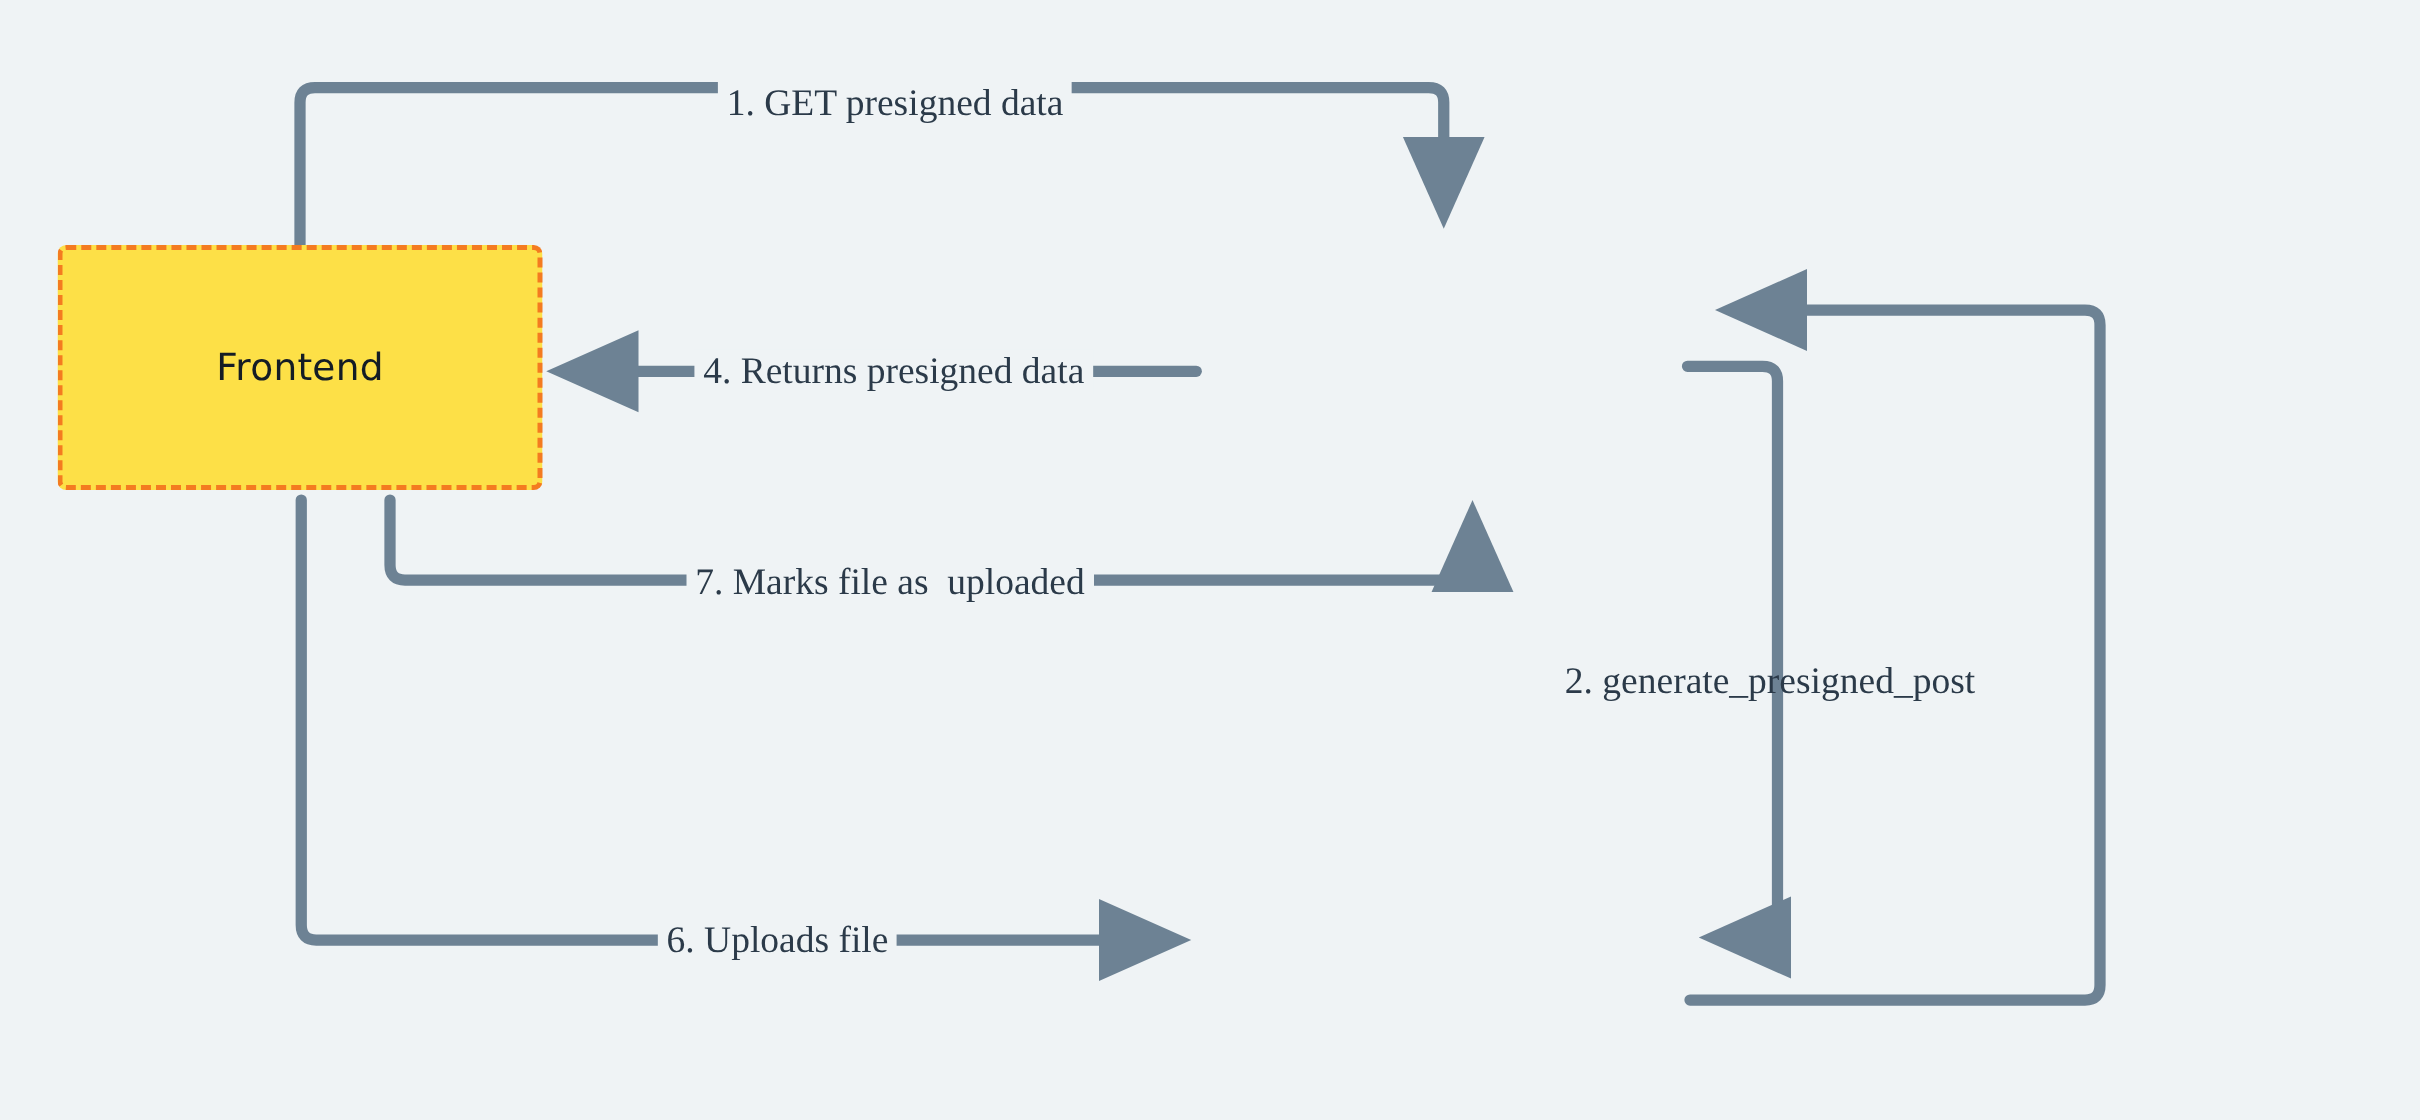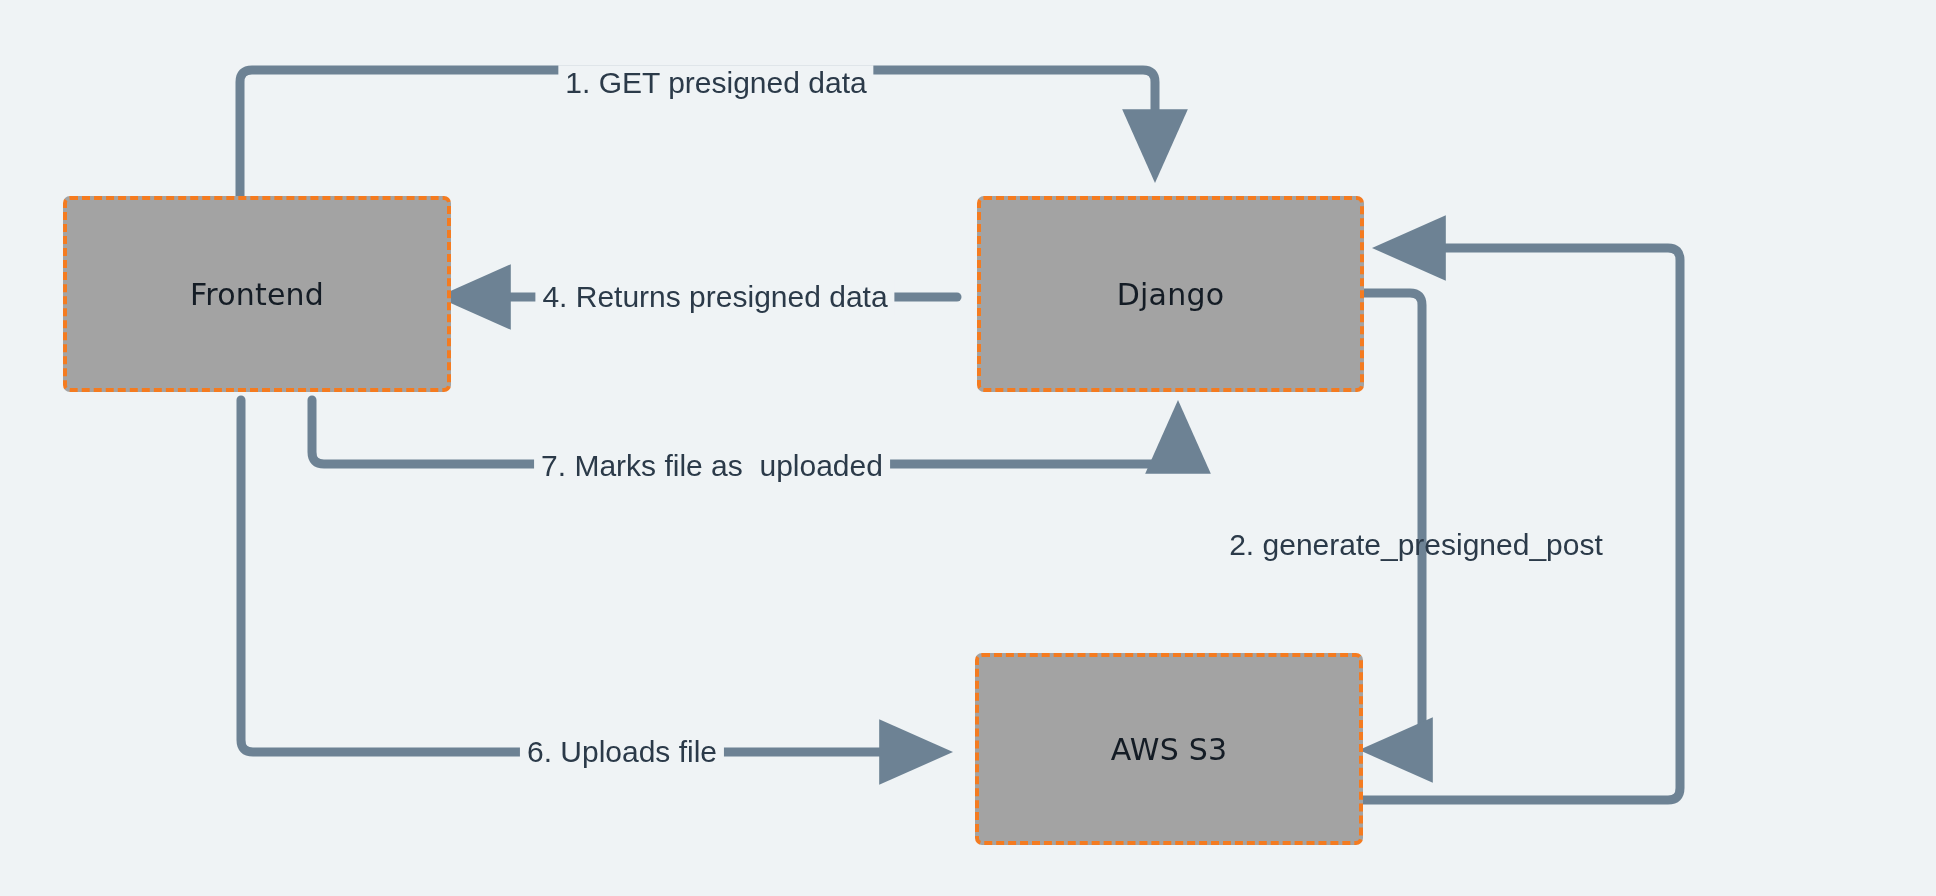--- a/index.html
+++ b/index.html
@@ -24,38 +24,37 @@
     position: absolute;
     left: 0;
     top: 0;
     width: 1936px;
     height: 896px;
     pointer-events: none;
   }
   .node {
     position: absolute;
     box-sizing: border-box;
-    background: #a3a3a3;
+    background: #fde047;
     border: 4px dashed #f47b20;
     border-radius: 7px;
     display: flex;
     align-items: center;
     justify-content: center;
-    margin-left: 17px;
   }
   .node-label {
     font-family: "DejaVu Sans", sans-serif;
     font-size: 30px;
     color: #141c25;
     letter-spacing: 0.2px;
     white-space: pre;
   }
   .edge-label {
     position: absolute;
-    font-family: Liberation Sans, sans-serif;
+    font-family: Liberation Serif, serif;
     font-size: 30px;
     color: #2b3a49;
     background: #eff3f5;
     white-space: pre;
     line-height: 1.05;
     padding: 2px 7px;
     transform: translate(-50%, -50%);
   }
   .edge-label.nobg {
     background: transparent;
@@ -83,27 +82,21 @@
 
     <path d="M 241,400 L 241,740 Q 241,752 253,752 L 935,752" fill="none" stroke="#6d8294" stroke-width="9" stroke-linecap="round" marker-end="url(#arrow)"></path>
 
     <path d="M 312,400 L 312,452 Q 312,464 324,464 L 1166,464 Q 1178,464 1178,452 L 1178,418" fill="none" stroke="#6d8294" stroke-width="9" stroke-linecap="round" marker-end="url(#arrow)"></path>
   </svg>
 
   <div class="node" id="node-frontend" style="left:46px; top:196px; width:388px; height:196px;">
     <span class="node-label">Frontend</span>
   </div>
 
-  <div class="node" id="node-django" style="left:960px; top:196px; width:387px; height:196px;">
-    <span class="node-label">Django</span>
-  </div>
 
-  <div class="node" id="node-aws-s3" style="left:958px; top:653px; width:388px; height:192px;">
-    <span class="node-label">AWS S3</span>
-  </div>
 
   <div class="edge-label" style="left:716px; top:83px;">1. GET presigned data</div>
 
 
   <div class="edge-label" style="left:715px; top:297px;text-align:center;">4. Returns presigned data</div>
 
   <div class="edge-label nobg" style="left:1416px; top:514px;margin-top:31px;">2. generate_presigned_post</div>
 
   <div class="edge-label" style="left:712px; top:466px;">7. Marks file as  uploaded</div>
 

